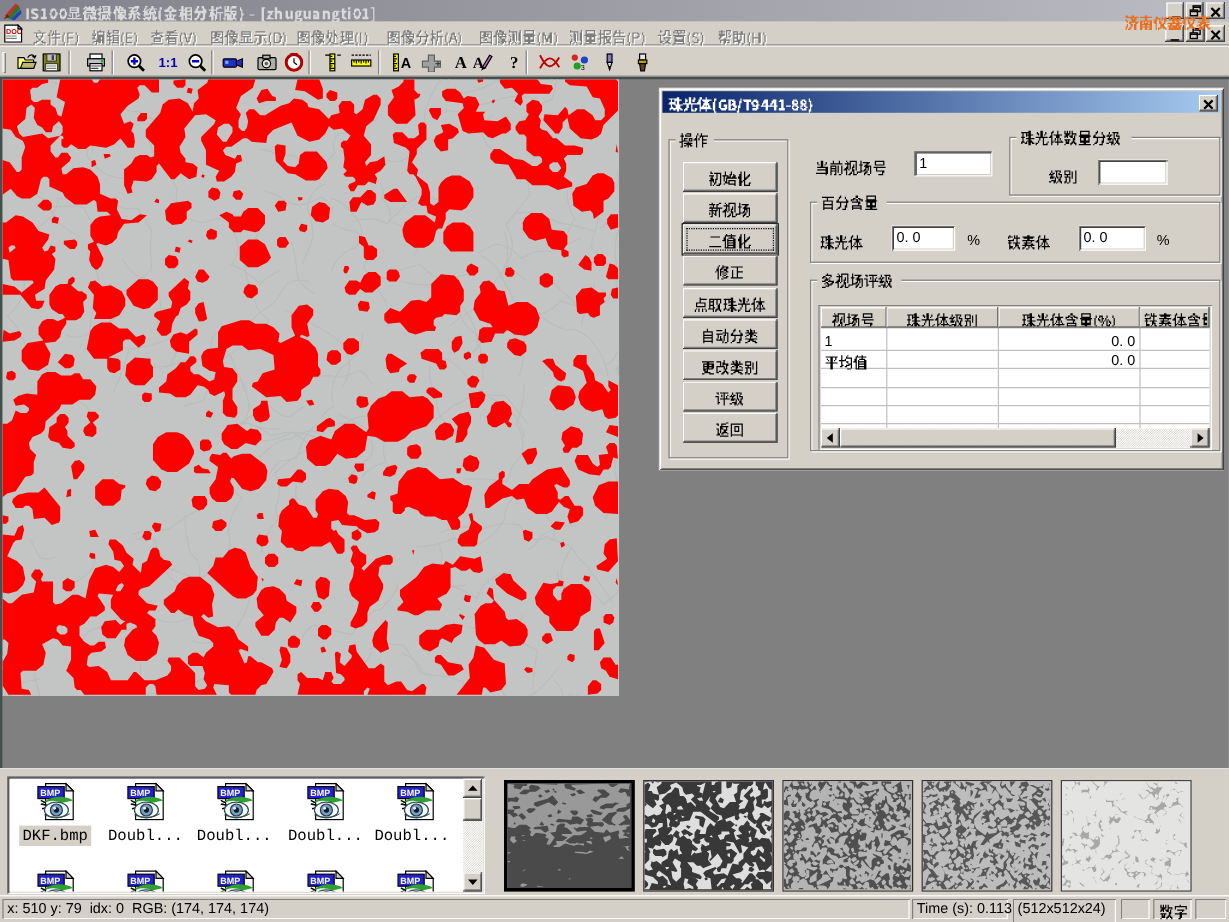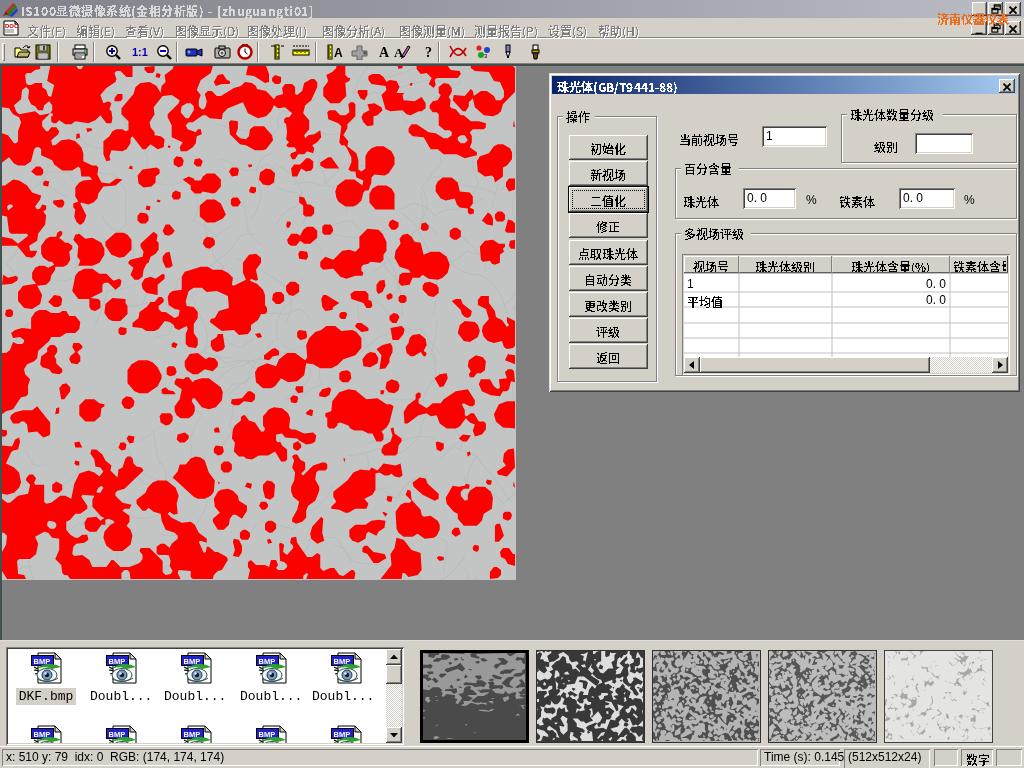--- a/index.html
+++ b/index.html
@@ -416,21 +416,21 @@
 <rect width="105" height="89" fill="#bcbcbc"></rect>
       <path d="M92 87L92 88L93 88L93 87zM84 86L85 85L86 86L85 87zM9 87L8 86L7 88zM26 86L27 84L29 85L27 87zM53 86L50 83L49 85L46 86L46 88L48 88L50 86L53 87zM13 83L14 82L15 83L14 84zM85 81L86 80L87 82L86 83zM44 81L44 82L46 83L46 81zM71 83L70 84L68 80L66 83L60 86L60 88L63 88L64 86L66 86L69 83L71 86zM55 80L57 82L58 81zM4 81L5 78L6 79L7 78L10 79L10 80L7 82zM83 77L84 76L85 77L84 78zM104 79L101 77L101 75L98 77L100 81L101 78L103 79L103 81L100 85L98 84L96 85L95 84L96 81L95 78L93 81L91 80L90 82L92 85L95 85L96 87L98 88L101 87L104 88L104 87L101 86L102 83L103 83L104 85zM50 73L51 72L52 73L51 74zM39 72L41 71L42 73L40 74zM31 74L31 72L33 71L34 73L32 75zM79 71L77 73L75 73L75 75L77 74zM35 71L36 70L37 71L36 72zM33 71L34 70L35 71L34 72zM16 71L17 70L20 70L21 72L24 72L25 73L28 73L29 72L31 74L28 78L32 81L28 84L26 82L26 84L20 88L17 83L19 81L21 81L23 83L22 80L25 78L23 77L21 79L20 78L21 76L19 76zM31 68L33 67L34 70L33 71zM21 70L22 67L23 68L24 67L26 68L24 72zM39 67L39 68L41 69zM3 67L5 66L7 68L6 69L7 68L9 69L9 71L8 72L5 71zM98 65L97 69L100 68L101 69L100 72L101 72L103 70L101 69L101 65zM80 65L79 65L78 67L80 67zM33 63L34 62L35 63L34 64zM30 61L33 63L33 66L32 67L31 66L31 69L28 71L27 70L27 67L26 67L25 65zM6 62L7 61L8 63L7 64zM56 60L57 59L58 60L57 61zM37 59L40 60L38 63L35 62zM0 61L3 59L6 62L6 64L5 65L3 63L1 63zM101 60L101 61L103 61L104 63L104 59zM33 59L34 58L35 60L34 61zM47 58L44 60L44 61L45 61zM22 57L23 60L21 63L23 63L24 66L23 67L20 67L18 64L20 67L17 70L15 69L18 75L17 81L15 82L14 81L15 79L14 81L12 81L11 79L14 77L12 77L8 72L13 68L13 66L11 66L9 68L8 67L8 64L9 63L11 64L10 61L14 57zM27 56L28 57L27 62L24 63L23 61zM82 56L82 57L83 57L83 56zM35 56L38 55L39 58L38 59L37 57zM28 54L29 53L32 54L35 57L33 59L31 59zM62 53L63 52L64 53L63 54zM78 50L79 49L80 50L79 51zM65 48L64 47L62 50L58 51L57 53L62 55L65 55L66 51L64 50zM7 46L6 49L9 51L8 52L6 51L5 52L8 53L7 54L7 56L8 56L7 55L9 53L12 53L11 51L8 50L8 47zM31 45L32 44L33 45L32 46zM99 44L100 43L101 44L100 45zM29 43L30 42L31 43L30 44zM82 45L85 46L87 44L90 44L91 45L88 46L86 49L88 49L90 47L91 49L93 49L92 48L93 47L91 45L94 44L89 42L87 44L83 44zM70 43L71 41L73 42L71 44zM96 43L97 45L99 44L101 46L104 44L104 43L102 43L99 41zM20 38L21 40L18 44L16 45L15 43L13 42L13 40zM5 37L6 36L9 36L13 41L11 42L10 40L9 40L7 42L5 40L6 39zM91 36L92 35L93 37L92 38zM87 34L89 33L90 35L88 36zM90 32L91 31L93 32L92 33zM76 31L77 32L76 36L71 38L72 40L70 42L68 41L67 42L64 39L65 38L69 38L69 36L70 35L73 35L73 34L75 33L74 32zM67 31L69 33L69 36L68 37L64 37L65 40L63 41L61 38L61 36L64 35L63 34zM61 32L62 31L63 32L62 33zM95 29L98 28L99 29L98 30L100 31L97 32zM28 27L29 26L30 27L29 28zM8 27L9 26L10 27L9 28zM83 27L85 25L87 25L88 27L89 26L90 28L86 30zM94 24L95 23L97 24L98 26L96 28L94 26zM48 24L50 23L52 24L49 26L49 27L51 28L48 29L48 32L49 30L52 31L50 34L48 34L49 36L50 34L55 33L54 28L56 26L60 30L60 31L58 32L60 34L60 36L58 38L54 36L53 38L56 39L60 38L61 39L60 42L54 43L53 41L51 44L44 39L42 35L42 31zM36 24L37 23L38 24L37 25zM8 25L11 23L13 26L10 27zM33 23L34 22L38 26L36 27zM81 22L82 21L83 22L82 23zM36 21L37 20L39 22L37 23zM39 20L40 19L42 22L41 23zM48 17L47 18L47 21L50 20zM0 17L1 20L0 26L3 27L1 24L3 20L1 17zM52 16L53 15L54 16L53 17zM68 13L69 17L72 17L74 14L69 14zM90 13L92 11L95 13L97 13L98 15L95 16zM93 10L94 9L97 10L96 11zM23 9L24 8L25 9L24 10zM17 8L18 7L19 8L18 9zM39 7L39 13L41 10L41 8zM80 6L81 4L84 5L81 7zM87 3L93 6L93 8L89 11L90 14L87 15L87 16L88 15L94 22L92 24L90 22L91 24L90 26L89 26L85 21L85 17L81 15L82 14L85 14L86 12L82 13L81 15L79 12L81 11L83 8L85 8L85 5zM5 4L6 3L7 5L6 6zM104 2L102 2L103 2L104 4L102 6L100 6L100 7L102 8L104 7L103 6zM50 2L51 1L53 2L52 3zM21 2L22 1L23 2L22 3zM7 2L8 1L9 2L8 3zM76 0L71 0L72 5zM64 0L63 3L65 7L65 6L67 5L73 12L76 12L72 10L72 8L70 7L68 4L68 2L65 4L64 3L65 0zM99 2L98 4L94 5L90 3L87 3L85 0L80 1L80 3L78 5L80 6L81 9L79 12L78 11L79 14L77 16L83 17L84 19L83 20L80 20L78 18L80 23L83 25L81 27L79 27L77 31L75 29L73 31L71 30L70 28L65 31L63 31L62 29L60 30L59 29L58 24L60 23L59 20L61 18L65 21L65 23L68 23L69 22L72 26L75 24L78 24L77 23L76 24L71 22L68 23L66 22L66 17L65 18L63 15L65 13L65 11L64 12L60 7L60 5L54 2L57 0L48 0L46 3L47 2L50 5L48 7L45 5L42 6L45 7L42 14L47 13L47 11L49 10L46 11L45 10L46 8L51 7L53 9L52 3L54 2L56 5L58 6L56 11L59 7L62 10L63 15L57 19L55 18L55 16L57 14L52 15L52 16L58 21L58 23L57 24L55 23L54 25L52 23L47 24L42 28L41 31L38 30L37 28L40 27L39 24L42 23L42 19L44 18L44 17L42 18L37 16L35 19L33 19L33 20L31 21L30 20L31 18L30 16L31 15L26 10L27 9L25 7L22 8L22 11L21 12L16 11L17 12L17 16L15 18L12 16L14 15L12 12L12 10L10 11L7 11L6 10L5 12L0 12L0 13L1 12L4 13L2 15L7 12L9 13L12 12L13 13L12 15L5 18L5 19L7 19L7 18L9 17L11 19L9 20L8 22L6 22L6 25L7 26L6 29L10 27L14 27L13 26L13 22L11 21L13 19L15 20L15 23L16 23L15 21L19 19L20 22L23 22L21 21L20 19L18 19L17 17L21 15L22 13L26 15L24 16L24 18L25 17L27 18L25 21L25 23L27 25L26 28L27 27L28 28L27 35L29 35L30 33L31 34L31 36L26 39L28 40L27 44L29 47L28 48L29 49L29 52L27 55L24 56L22 55L20 57L18 56L16 53L20 51L22 52L25 51L22 46L23 48L22 50L20 50L18 46L23 42L22 38L24 36L23 35L24 34L21 29L21 27L23 26L23 24L21 26L18 25L18 27L16 30L14 29L15 31L18 29L20 30L20 33L23 35L21 37L18 33L16 33L16 36L13 37L11 31L10 32L11 33L8 35L7 34L3 34L0 30L0 32L2 34L2 35L0 36L5 38L3 41L4 43L3 44L0 43L0 52L1 52L0 51L1 50L3 50L2 49L2 45L8 42L10 43L13 42L14 45L19 49L18 51L17 50L14 50L16 53L16 55L14 57L11 57L9 60L6 60L4 56L0 56L1 59L0 61L0 65L1 66L0 74L4 71L7 75L5 76L2 84L3 85L0 86L0 88L2 88L3 85L9 82L11 82L12 83L10 84L11 84L12 86L14 85L16 88L24 88L25 86L26 88L27 88L30 85L32 85L33 83L32 84L31 82L35 80L37 83L37 85L35 87L37 88L37 87L39 86L40 88L42 88L42 86L41 87L39 86L42 82L41 80L39 79L39 80L41 81L39 83L35 80L33 80L30 76L31 75L34 76L33 75L34 73L36 74L39 73L41 75L44 71L47 71L49 73L47 77L46 76L46 77L44 78L51 77L52 78L51 80L53 79L52 78L52 75L55 70L58 68L60 70L59 71L61 72L61 74L59 76L58 74L56 73L56 75L54 76L55 77L56 75L57 76L58 75L61 79L62 77L61 75L64 74L65 75L64 77L66 78L67 76L66 74L68 72L71 76L70 77L71 76L73 80L76 82L74 85L73 84L75 88L77 86L76 85L77 82L78 82L81 86L80 84L81 83L85 85L83 86L82 88L86 88L87 86L90 88L89 85L87 84L88 81L85 78L88 76L91 76L90 75L88 76L85 75L82 76L81 75L82 72L84 71L85 69L87 70L86 72L89 72L93 70L94 73L98 75L97 72L94 71L92 68L91 69L90 68L90 65L89 64L91 63L90 63L89 61L91 60L94 65L93 64L94 59L95 58L98 58L99 59L98 58L93 58L91 60L90 58L87 56L89 53L90 54L91 53L92 55L94 56L95 53L98 53L100 52L101 50L99 51L98 50L96 53L90 51L86 54L89 59L87 61L88 62L86 63L86 65L89 67L88 68L84 67L83 66L84 63L83 62L82 65L83 67L82 70L83 71L81 74L78 76L78 77L80 76L82 79L78 82L77 79L75 79L71 74L72 73L70 73L68 71L69 68L68 66L71 62L73 64L71 67L72 70L75 71L76 70L74 71L72 68L74 67L75 64L77 64L78 62L80 62L78 61L75 64L74 62L76 59L74 58L75 60L73 61L71 58L71 56L70 57L69 56L69 54L68 59L69 58L70 59L70 62L66 66L66 71L65 72L59 69L60 67L62 67L59 62L61 61L62 59L64 60L63 62L64 64L67 61L63 59L60 60L57 57L58 56L57 55L56 57L55 55L54 55L54 58L57 59L55 61L51 58L52 56L50 58L49 61L50 62L47 63L46 67L47 67L50 62L51 63L54 61L57 62L58 64L57 65L55 64L55 66L58 67L57 69L48 72L46 70L38 72L37 69L35 68L35 66L38 65L39 63L42 64L41 63L42 61L41 55L42 54L44 56L45 54L44 54L43 52L44 49L46 48L41 49L39 53L38 51L37 51L36 54L35 54L34 51L33 51L34 52L33 54L30 51L31 49L29 48L30 47L34 47L35 49L35 46L40 43L39 41L38 41L35 46L32 43L35 41L36 39L38 39L38 37L37 37L36 39L32 36L31 32L29 31L32 26L35 31L34 33L38 31L40 32L39 35L40 34L42 35L42 38L41 39L40 38L40 39L43 39L44 40L43 41L43 44L44 45L45 44L49 44L51 46L47 52L50 52L53 49L55 51L54 48L64 41L65 42L64 43L65 45L67 44L69 45L68 49L70 50L71 53L70 50L71 49L68 47L71 44L74 43L75 46L79 46L80 47L78 50L75 49L76 53L80 54L80 51L81 50L84 51L84 48L81 48L79 46L80 43L76 44L74 42L76 40L78 40L81 36L78 34L81 31L84 30L87 32L87 34L83 36L85 38L85 40L88 37L89 39L91 40L93 37L95 37L98 32L99 33L99 37L102 35L104 37L103 34L100 36L99 35L101 31L103 32L104 31L104 28L102 29L100 26L102 23L104 24L104 20L103 19L104 14L104 16L102 19L104 21L103 23L100 23L99 24L97 22L99 21L99 20L95 20L94 18L95 17L96 18L98 15L100 17L101 16L100 14L101 13L101 10L101 13L98 14L97 13L99 9L95 6L96 5L98 6zM0 9L2 9L3 7L6 7L7 6L10 8L8 6L10 4L14 9L15 8L18 9L20 8L23 4L23 1L24 0L32 7L34 6L35 9L36 4L38 3L39 5L40 5L39 4L42 3L42 2L35 0L35 2L37 3L34 5L32 1L30 0L31 1L31 4L30 5L29 3L27 2L27 0L18 0L17 1L19 2L19 4L14 6L13 5L14 0L13 0L10 4L8 3L10 0L8 1L7 0L3 0L5 3L1 6L2 7z" fill="#575757"></path>
     </svg></div>
 <div class="abs" style="left:884px;top:650px;width:109px;height:93px;border:1px solid #404040">
 <svg width="107" height="91" viewBox="0 0 105 89" preserveAspectRatio="none">
 <rect width="105" height="89" fill="#e4e4e2"></rect>
       <path d="M88 88L89 88L89 86L91 84L94 84L95 85L93 88L94 87L96 88L98 87L100 88L98 87L96 88L94 84L91 84zM44 83L43 84L45 85L45 83zM3 84L5 82L7 84L6 85L4 85zM14 82L15 84L18 86L18 88L18 85zM66 80L66 82L64 84L62 84L61 86L63 87L63 85L66 82zM26 78L23 78L25 78L27 80L28 84L24 88L28 84L28 82zM60 75L61 74L62 75L61 76zM56 74L59 76L57 78L54 76zM3 75L2 77L0 77L0 78L3 80L3 82L0 85L4 85L6 87L7 86L7 81L5 81L2 79zM58 66L59 68L57 70L53 72L51 70L54 66zM28 67L26 70L22 70L18 73L17 71L17 73L24 70L26 74L27 74L28 73L28 71L27 70zM69 64L68 65L68 67L74 71L73 75L79 78L77 83L75 84L77 84L78 83L78 80L80 78L81 79L81 85L79 87L76 88L78 88L81 86L82 84L81 82L82 77L80 75L80 71L78 69L80 71L80 76L79 77L75 76L73 74L74 70L73 69L71 69L68 66L70 64zM72 64L77 67L75 65L77 63L81 65L85 62L88 64L84 66L84 69L87 69L88 70L86 72L86 74L89 76L96 76L97 75L100 75L101 76L101 79L104 83L104 88L104 82L101 79L101 78L104 76L102 73L102 71L102 74L101 75L90 76L86 73L89 69L89 63L85 62L82 64L79 64L74 62zM60 61L60 65L59 66L54 66L51 69L51 72L53 74L53 76L55 78L58 78L61 82L60 81L60 78L65 74L67 75L67 78L69 76L67 74L62 74L61 73L59 74L54 74L53 73L54 71L57 70L59 68L59 66L60 65L61 66L63 66L62 62zM96 56L97 57L97 59L95 61L93 61L92 59zM85 58L87 58L88 57L93 61L96 61L98 56L95 56L93 58L90 58L88 56L86 56zM85 48L86 49L86 48L85 48L84 50L86 52L86 51L84 50zM20 48L21 47L23 47L26 50L26 52L23 54L20 51zM18 46L20 47L20 51L19 52L16 50L16 48zM2 47L0 47L1 48L0 49L0 53L1 53L3 56L3 58L0 61L0 63L2 65L0 67L0 69L5 67L5 65L3 65L1 63L1 60L5 56L6 57L9 56L10 57L10 59L13 56L11 56L10 55L7 56L5 54L8 51L6 52L5 55L3 56L1 53zM29 45L30 47L28 48L27 47zM47 44L45 45L46 47L46 51L44 53L44 56L43 57L41 56L41 58L39 60L36 60L34 63L30 63L29 64L30 63L32 63L33 64L36 62L38 63L38 67L37 68L34 68L32 70L34 74L32 76L31 79L34 82L36 81L37 82L39 79L44 79L40 79L39 78L40 73L41 72L43 72L41 71L39 76L34 81L31 78L35 74L32 70L34 68L37 68L38 67L38 64L41 62L40 60L42 58L47 57L48 58L51 58L55 61L50 63L46 66L46 67L47 67L50 63L54 63L56 61L52 57L54 54L51 58L48 58L45 56L44 54L47 51L47 47L46 46zM56 39L58 39L59 40L59 44L57 46L55 44L55 40zM55 40L55 44L58 47L59 46L59 42L62 40L65 44L65 48L66 49L68 48L69 49L71 49L68 47L69 45L67 48L65 47L64 41L66 40L59 40L58 39L56 39zM19 36L21 36L22 37L22 41L21 42L19 42L17 40L17 38zM69 33L70 32L72 33L71 34zM95 31L98 35L97 42L96 43L92 43L91 44L91 47L92 48L95 48L99 51L101 54L103 54L102 53L102 50L98 51L95 48L93 48L91 46L93 43L96 43L97 42L98 35L96 31zM92 31L90 34L86 34L83 36L81 36L79 40L76 38L77 39L77 41L76 42L78 43L80 41L80 37L81 36L83 36L86 34L90 34zM33 29L30 34L30 37L32 40L32 44L33 45L35 45L37 43L36 41L37 43L35 45L32 43L32 41L34 40L32 39L32 36L31 35L31 34L33 33L32 32L32 30zM23 29L20 29L20 31L21 32L21 35L20 36L17 37L16 39L12 39L11 38L12 39L16 39L17 40L15 44L13 44L11 42L8 42L5 40L11 44L10 45L6 45L8 49L7 47L9 45L14 44L16 46L16 51L18 53L18 56L19 53L21 52L24 56L26 55L28 57L28 60L24 63L23 62L23 60L21 63L20 61L20 63L19 64L15 64L13 65L11 63L11 61L12 66L8 68L8 74L10 76L17 76L19 78L17 76L10 76L8 74L8 69L10 67L14 67L16 69L14 66L16 64L19 64L22 66L23 64L28 60L27 55L30 53L31 51L31 46L30 45L28 45L26 48L22 46L22 36L24 34L27 34L28 33L26 34L22 34L20 30L21 29zM10 29L9 31L9 35L10 36L9 35zM43 28L45 27L46 28L46 30L44 31L43 30zM46 27L44 27L41 30L39 29L35 29L38 29L39 30L39 32L38 33L36 33L38 33L39 34L39 39L40 39L39 38L39 36L42 32L44 34L46 34L48 31L48 30L46 29zM99 25L96 28L101 31L97 28zM77 27L77 26L81 23L83 23L86 25L82 29L79 29zM23 23L22 24L23 23L25 23L27 25L27 27L25 28L27 28L28 30L28 27L27 26L29 23L27 25L25 23zM72 22L73 21L74 22L73 23zM9 25L7 23L7 21L7 25L6 26L2 23L5 26L3 28L2 27L0 27L4 28L7 25L8 25L9 27zM35 13L36 14L36 17L40 17L41 18L41 21L43 20L45 21L48 25L54 28L52 26L54 24L49 25L47 22L42 19L42 17L43 16L48 16L51 14L52 15L52 14L50 14L48 16L46 16L45 15L44 16L37 16zM85 11L86 13L85 14L85 16L83 18L82 17L82 15zM77 10L79 12L77 15L76 14L76 11zM100 22L95 17L95 14L97 13L93 14L94 16L93 17L91 17L89 21L86 21L84 18L86 13L87 12L89 12L88 12L87 10L83 12L82 16L80 19L77 21L72 20L71 23L76 23L77 24L75 26L71 27L70 28L70 30L68 32L58 29L60 29L63 31L67 32L69 34L68 35L69 34L74 34L75 36L75 33L72 30L72 28L74 26L76 26L78 29L82 29L86 26L83 22L84 21L87 21L88 22L91 20L96 19zM16 10L17 9L21 9L23 11L23 13L22 14L17 14L16 13zM88 8L89 7L93 7L95 10L97 8L100 8L102 11L100 12L102 11L100 8L95 9L92 6zM2 4L4 6L4 10L3 11L3 15L4 15L3 14L3 12L4 11L4 7L5 6zM20 3L22 5L21 7L16 7L15 6L16 7L16 13L17 14L23 14L24 13L22 10L22 8L23 7zM53 2L51 5L50 9L47 11L44 11L48 11L50 9L51 5zM92 0L93 2L95 2zM61 8L63 6L66 6L71 9L71 11L68 14L66 14L64 11L62 10L66 15L72 10L73 10L76 14L78 15L79 14L79 10L83 4L82 5L79 5L78 4L78 1L79 0L77 2L75 1L75 2L78 4L77 6L75 6L74 5L72 5L68 0L71 5L75 8L73 9L70 7L67 7L66 6L63 6zM39 0L34 0L35 2L34 3L35 6L34 4L38 0zM24 0L29 5L28 6L28 10L30 12L32 12L30 12L28 10L28 8L31 4L29 4L25 0zM14 0L12 2L11 0L10 0L11 3L8 6L9 8L8 7L12 2L13 2L14 4L15 2z" fill="#a8a8a8"></path>
     </svg></div>
 <div class="abs" style="left:0;top:746px;width:1024px;height:22px;background:#d4d0c8;border-top:1px solid #fff"></div>
 <div class="abs" style="left:2px;top:749px;width:756px;height:17px;box-shadow:inset 1px 1px 0 #808080,inset -1px -1px 0 #fff;font-size:12px;color:#000;padding:1px 4px;white-space:nowrap">x: 510 y: 79&nbsp; idx: 0&nbsp; RGB: (174, 174, 174)</div>
-<div class="abs" style="left:760px;top:749px;width:80px;height:17px;box-shadow:inset 1px 1px 0 #808080,inset -1px -1px 0 #fff;font-size:12px;color:#000;padding:1px 4px;white-space:nowrap">Time (s): 0.145</div>
+<div class="abs" style="left:760px;top:749px;width:80px;height:17px;box-shadow:inset 1px 1px 0 #808080,inset -1px -1px 0 #fff;font-size:12px;color:#000;padding:1px 4px;white-space:nowrap">Time (s): 0.113</div>
 <div class="abs" style="left:844px;top:749px;width:86px;height:30px;box-shadow:inset 1px 1px 0 #808080,inset -1px -1px 0 #fff;font-size:12px;color:#000;padding:1px 4px;white-space:nowrap">(512x512x24)</div>
 <div class="abs" style="left:934px;top:749px;width:24px;height:17px;box-shadow:inset 1px 1px 0 #808080,inset -1px -1px 0 #fff;font-size:12px;color:#000;padding:1px 4px;white-space:nowrap"></div>
 <div class="abs" style="left:961px;top:749px;width:32px;height:17px;box-shadow:inset 1px 1px 0 #808080,inset -1px -1px 0 #fff;font-size:12px;color:#000;padding:1px 4px;white-space:nowrap"></div>
 <svg style="position:absolute;left:966px;top:751px;" width="24" height="18" viewBox="0 0 24 18">
     <path d="M1 3h1v1h-1zM3 3h1v1h-1zM5 3h1v1h-1zM7 3h1v1h-1zM1 4h1v1h-1zM3 4h1v1h-1zM5 4h1v1h-1zM7 4h1v1h-1zM1 5h5v1h-5zM7 5h4v1h-4zM2 6h3v1h-3zM7 6h1v1h-1zM10 6h1v1h-1zM1 7h3v1h-3zM5 7h3v1h-3zM9 7h1v1h-1zM1 8h1v1h-1zM3 8h1v1h-1zM6 8h2v1h-2zM9 8h1v1h-1zM8 9h2v1h-2zM1 10h5v1h-5zM8 10h2v1h-2zM2 11h1v1h-1zM4 11h1v1h-1zM8 11h1v1h-1zM2 12h3v1h-3zM7 12h3v1h-3zM2 13h3v1h-3zM6 13h2v1h-2zM9 13h2v1h-2zM1 14h1v1h-1zM6 14h1v1h-1zM10 14h1v1h-1zM17 3h1v1h-1zM13 4h10v1h-10zM13 5h1v1h-1zM22 5h1v1h-1zM13 6h1v1h-1zM22 6h1v1h-1zM15 7h6v1h-6zM19 8h1v1h-1zM17 9h2v1h-2zM13 10h10v1h-10zM17 11h2v1h-2zM17 12h2v1h-2zM17 13h2v1h-2zM16 14h2v1h-2z" fill="#000"></path>
   </svg>
 <div class="abs" style="left:996px;top:749px;width:26px;height:17px;box-shadow:inset 1px 1px 0 #808080,inset -1px -1px 0 #fff;font-size:12px;color:#000;padding:1px 4px;white-space:nowrap"></div>
 <div class="abs" style="left:549px;top:73px;width:471px;height:319px;background:#d4d0c8;box-shadow:inset 1px 1px 0 #dfdfdf,inset -1px -1px 0 #404040,inset 2px 2px 0 #fff,inset -2px -2px 0 #808080"></div>
 <div class="abs" style="left:552px;top:76px;width:465px;height:18px;background:linear-gradient(90deg,#0a246a,#a6caf0)"></div>
 <svg style="position:absolute;left:557px;top:78px;" width="121" height="18" viewBox="0 0 121 18">

